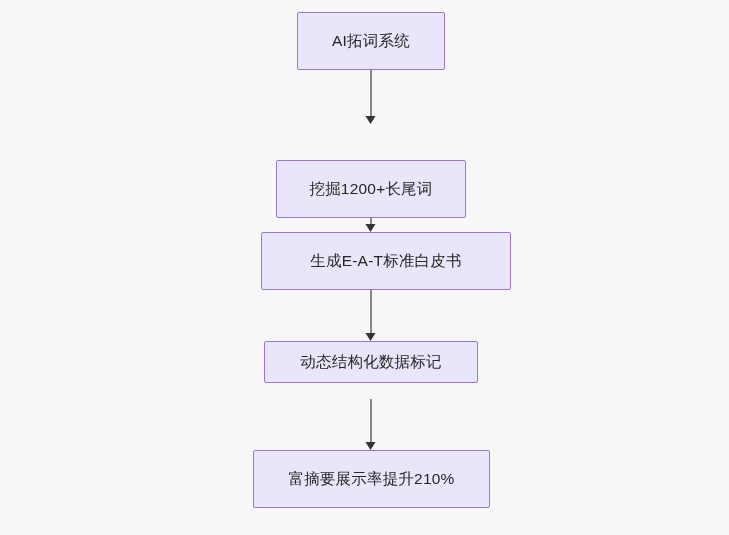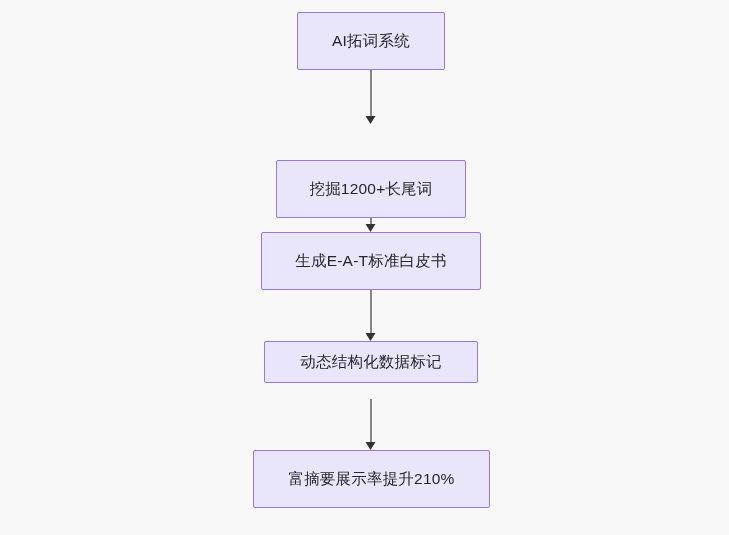--- a/index.html
+++ b/index.html
@@ -92,21 +92,21 @@
   </div>
 
   <div class="node" style="left:297px; top:12px; width:148px; height:58px;">
     <span class="node-label">AI拓词系统</span>
   </div>
 
   <div class="node" style="left:276px; top:124px; width:190px; height:58px;margin-top:36px;">
     <span class="node-label">挖掘1200+长尾词</span>
   </div>
 
-  <div class="node" style="left:261px; top:232px; width:220px; height:58px;">
+  <div class="node" style="left:261px; top:232px; width:250px; height:58px;">
     <span class="node-label">生成E-A-T标准白皮书</span>
   </div>
 
   <div class="node" style="left:264px; top:341px; width:214px; height:42px;">
     <span class="node-label">动态结构化数据标记</span>
   </div>
 
   <div class="node" style="left:253px; top:450px; width:237px; height:58px;text-align:center;">
     <span class="node-label">富摘要展示率提升210%</span>
   </div>

